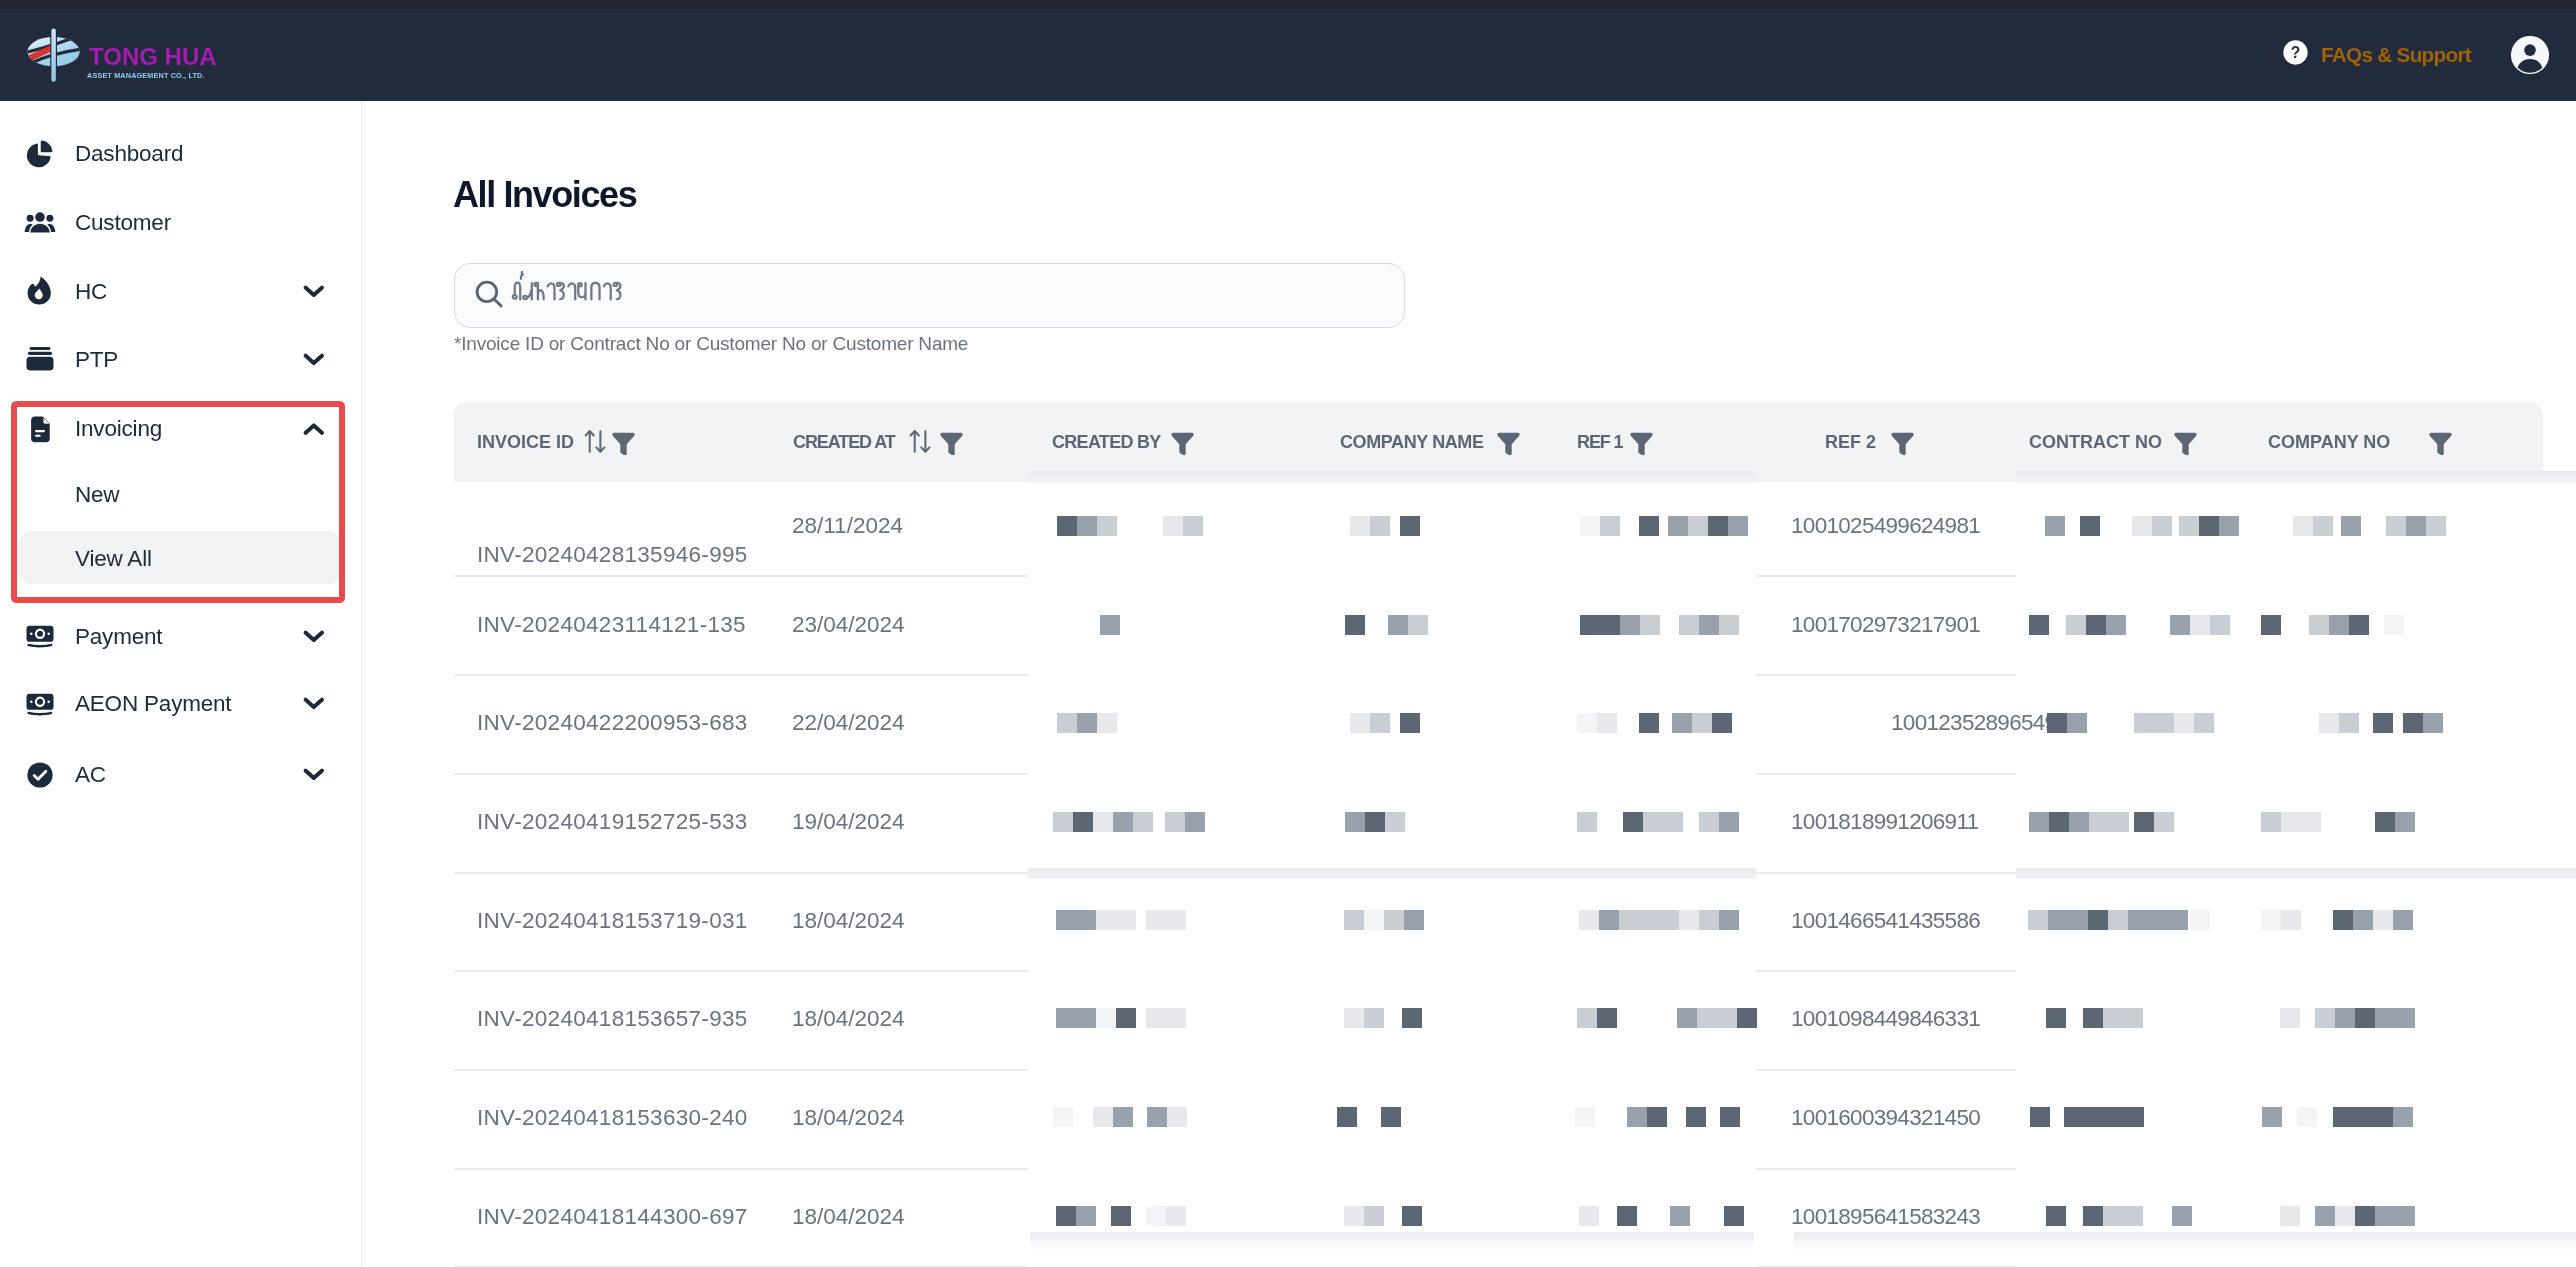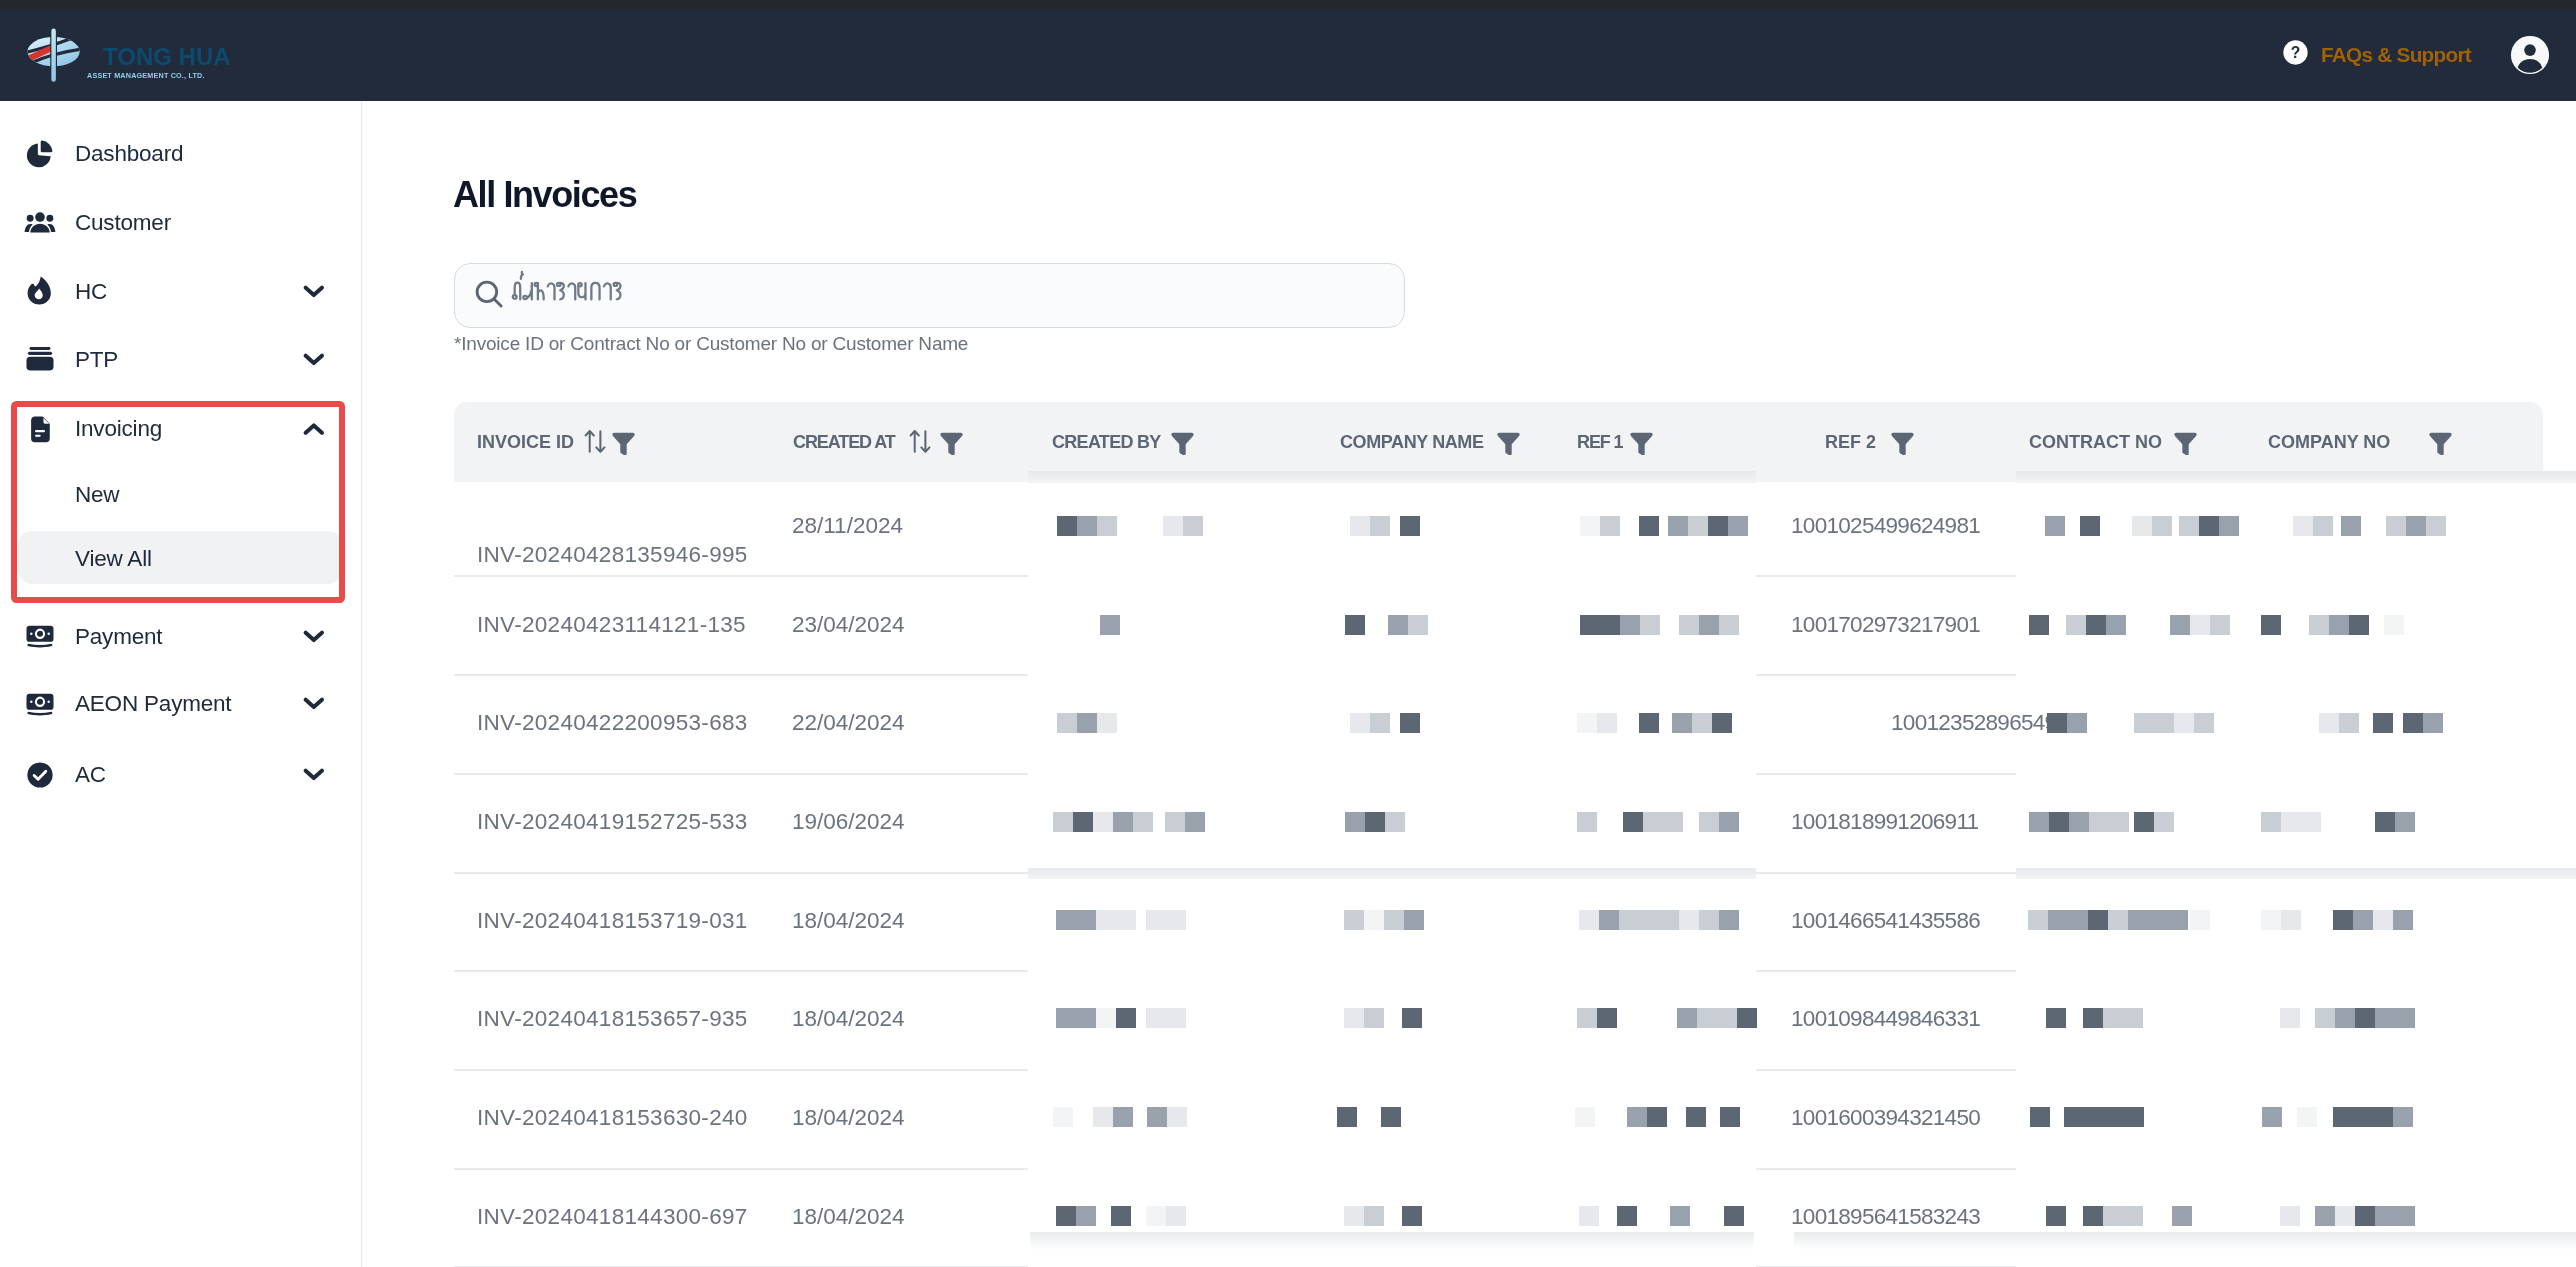--- a/index.html
+++ b/index.html
@@ -52,21 +52,21 @@
 </defs>
 <ellipse cx="32" cy="29.5" rx="29.2" ry="16.4" fill="url(#g1)"></ellipse>
 <g clip-path="url(#cp)" fill="none">
  <path d="M-2,31 Q25,25 54,14" stroke="#212b3b" stroke-width="3.6"></path>
  <path d="M6,42.5 Q29,31.5 62,26.8" stroke="#212b3b" stroke-width="3.6"></path>
  <path d="M1.5,38.5 L29.5,25.8" stroke="#d7352b" stroke-width="6.8"></path>
 </g>
 <rect x="28.2" y="2.6" width="7.6" height="61.5" rx="3" fill="#212b3b"></rect>
 <rect x="29.5" y="3.6" width="5" height="59.5" rx="2.5" fill="url(#g2)"></rect>
 </svg>
-<div style="position:absolute;left:103px;top:43px;font-size:24px;font-weight:700;color:#0c4a6e;letter-spacing:0px">TONG HUA</div>
+<div style="position:absolute;left:89px;top:43px;font-size:24px;font-weight:700;color:#a21caf;letter-spacing:0px">TONG HUA</div>
 <div style="position:absolute;left:87px;top:71px;font-size:7.2px;font-weight:700;color:#92cdea;letter-spacing:0.2px">ASSET MANAGEMENT CO., LTD.</div>
 
 <svg style="position:absolute;left:2283px;top:40px" width="25" height="25" viewBox="0 0 28 28">
  <circle cx="14" cy="14" r="13.6" fill="#fff"></circle>
  <text x="14" y="19.8" font-size="17.5" font-weight="bold" fill="#212b3b" text-anchor="middle" font-family="Liberation Sans">?</text>
 </svg>
 <div style="position:absolute;left:2321px;top:9px;height:92px;line-height:92px;font-size:20.7px;font-weight:700;color:#a16207;letter-spacing:-0.7px">FAQs &amp; Support</div>
 <svg style="position:absolute;left:2510px;top:35px" width="40" height="40" viewBox="0 0 44 44">
  <defs>
       <clipPath id="av">
@@ -269,21 +269,21 @@
 <div class="cell" style="left:477px;top:532px;letter-spacing:0.3px">INV-20240428135946-995</div>
 <div class="cell" style="left:792px;top:503px">28/11/2024</div>
 <div class="cell" style="left:1791px;top:503px;letter-spacing:-0.7px">1001025499624981</div>
 <div class="cell" style="left:477px;top:602px;letter-spacing:0.3px">INV-20240423114121-135</div>
 <div class="cell" style="left:792px;top:602px">23/04/2024</div>
 <div class="cell" style="left:1791px;top:602px;letter-spacing:-0.7px">1001702973217901</div>
 <div class="cell" style="left:477px;top:700px;letter-spacing:0.3px">INV-20240422200953-683</div>
 <div class="cell" style="left:792px;top:700px">22/04/2024</div>
 <div class="cell" style="left:1891px;top:700px;letter-spacing:-0.7px">1001235289654963</div>
 <div class="cell" style="left:477px;top:799px;letter-spacing:0.3px">INV-20240419152725-533</div>
-<div class="cell" style="left:792px;top:799px">19/06/2024</div>
+<div class="cell" style="left:792px;top:799px">19/04/2024</div>
 <div class="cell" style="left:1791px;top:799px;letter-spacing:-0.7px">1001818991206911</div>
 <div class="cell" style="left:477px;top:898px;letter-spacing:0.3px">INV-20240418153719-031</div>
 <div class="cell" style="left:792px;top:898px">18/04/2024</div>
 <div class="cell" style="left:1791px;top:898px;letter-spacing:-0.7px">1001466541435586</div>
 <div class="cell" style="left:477px;top:996px;letter-spacing:0.3px">INV-20240418153657-935</div>
 <div class="cell" style="left:792px;top:996px">18/04/2024</div>
 <div class="cell" style="left:1791px;top:996px;letter-spacing:-0.7px">1001098449846331</div>
 <div class="cell" style="left:477px;top:1095px;letter-spacing:0.3px">INV-20240418153630-240</div>
 <div class="cell" style="left:792px;top:1095px">18/04/2024</div>
 <div class="cell" style="left:1791px;top:1095px;letter-spacing:-0.7px">1001600394321450</div>

